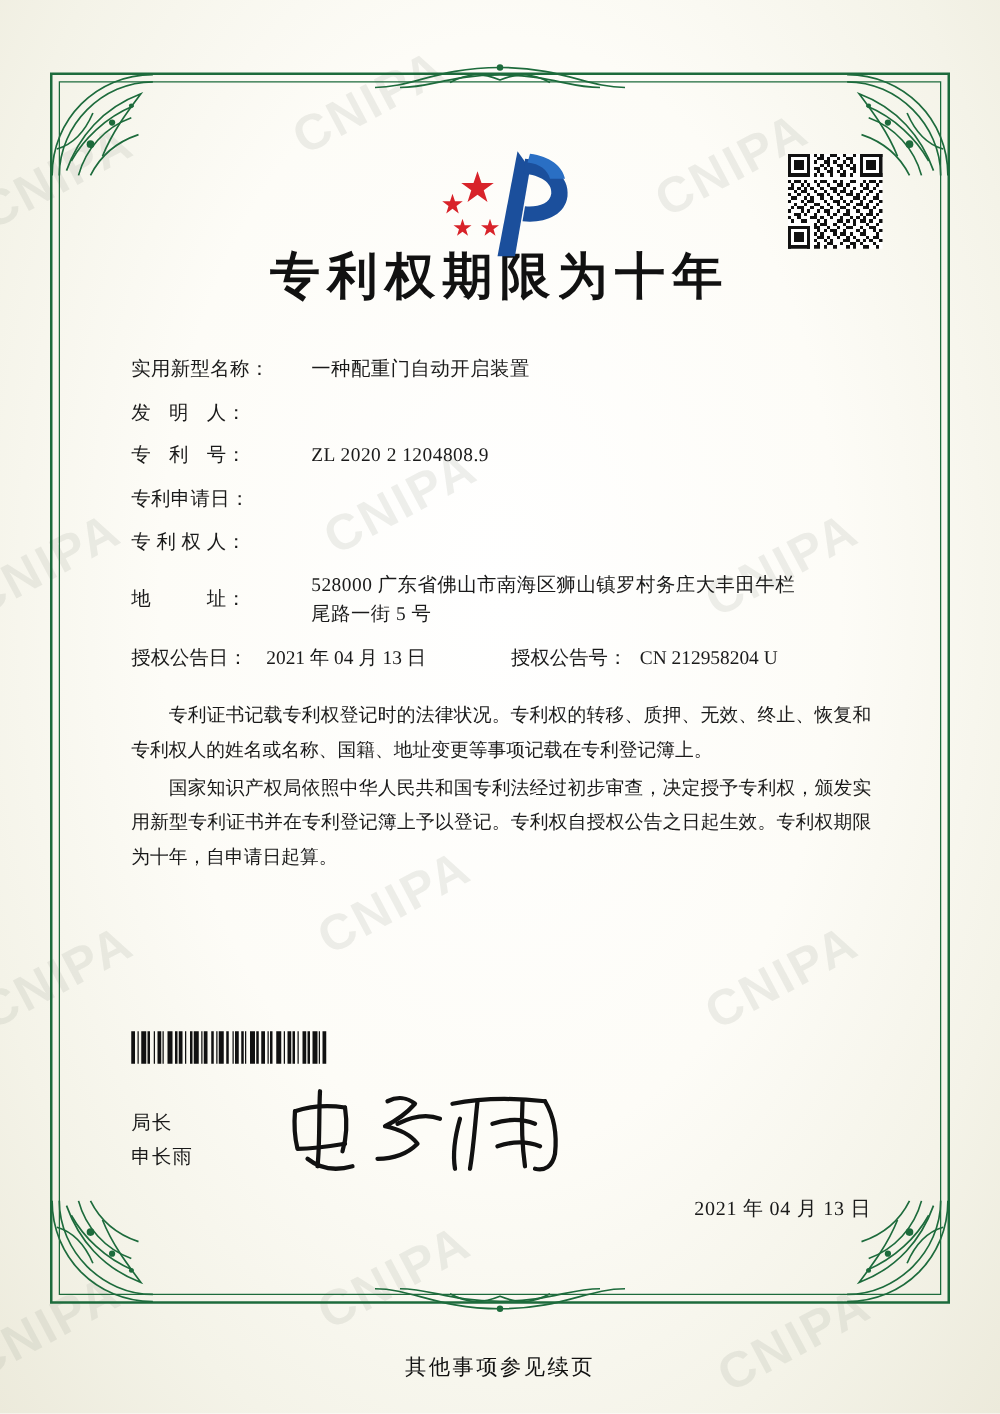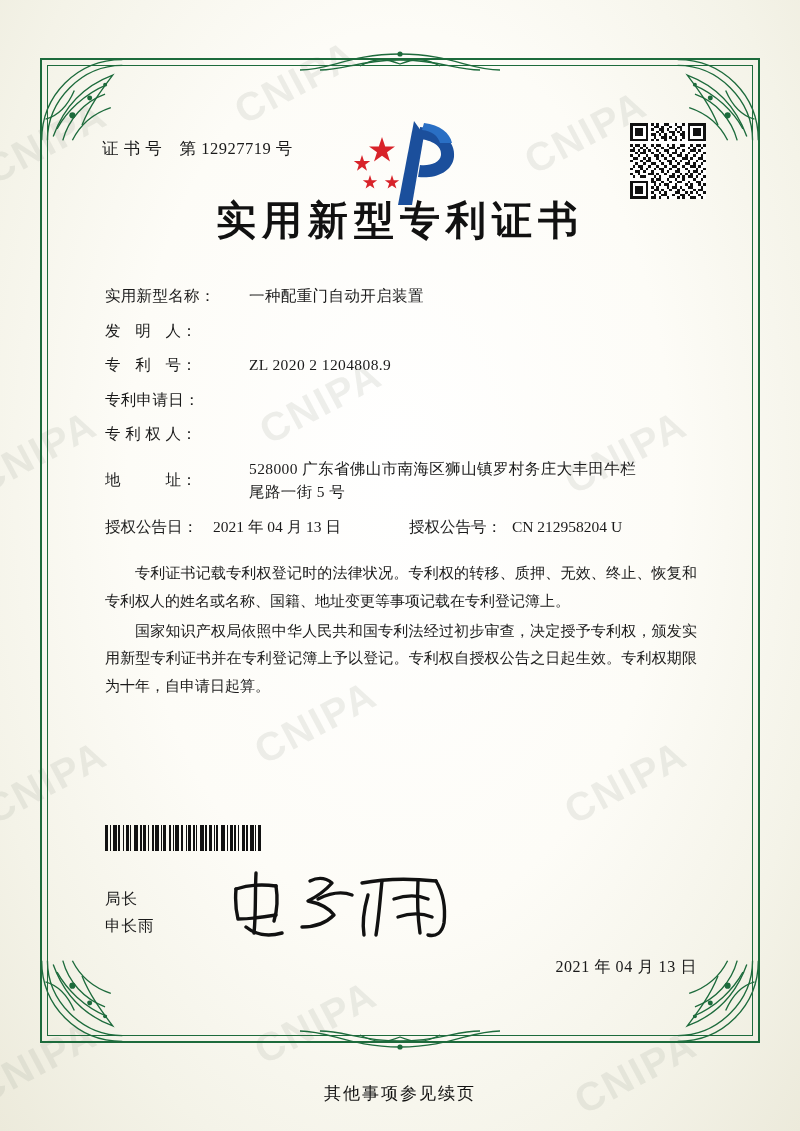--- a/index.html
+++ b/index.html
@@ -347,25 +347,20 @@
       <path d="M30 22 C55 22 70 12 110 12 C150 12 165 22 190 22"></path>
       <circle cx="110" cy="6" r="2.6" fill="#1d6b3c" stroke="none"></circle>
       <path d="M70 18 C85 10 95 10 110 16 C125 10 135 10 150 18"></path>
     </svg>
   </div>
 
   <div class="content">
 
     <div class="header-row">
 
-      <div class="cert-no">
-        <span>证 书 号</span>
-        <span style="display:inline-block;width:8px"></span>
-        <span>第 12927719 号</span>
-      </div>
 
       <div class="logo">
         <svg viewBox="0 0 128 92" width="128" height="92">
 
           <path d="M78 4 L62 88 L76 88 L88 18 Z" fill="#1b4f9c"></path>
           <path d="M84 10 C104 12 120 24 118 40 C116 56 98 62 82 60 L84 48 C94 49 104 46 105 38 C106 29 96 23 83 22 Z" fill="#1b4f9c"></path>
           <path d="M88 6 C104 8 114 16 116 26 L104 26 C102 19 96 14 86 13 Z" fill="#2a6fc4"></path>
 
           <g fill="#d8232a">
             <polygon points="46,20 49.2,29.4 59,29.4 51,35.2 54,44.6 46,38.8 38,44.6 41,35.2 33,29.4 42.8,29.4"></polygon>
@@ -610,21 +605,21 @@
               <rect x="14" y="28" width="1" height="1"></rect>
               <rect x="18" y="28" width="1" height="1"></rect>
               <rect x="20" y="28" width="1" height="1"></rect>
               <rect x="23" y="28" width="2" height="1"></rect>
               <rect x="27" y="28" width="1" height="1"></rect>
           </g>
         </svg>
       </div>
     </div>
 
-    <div class="title">实用新型专利证书</div>
+    <div class="title">专利权期限为十年</div>
 
     <div class="fields">
 
       <div class="field">
         <div class="f-label">实用新型名称：</div>
         <div class="f-value">一种配重门自动开启装置</div>
       </div>
 
       <div class="field">
         <div class="f-label spaced">

